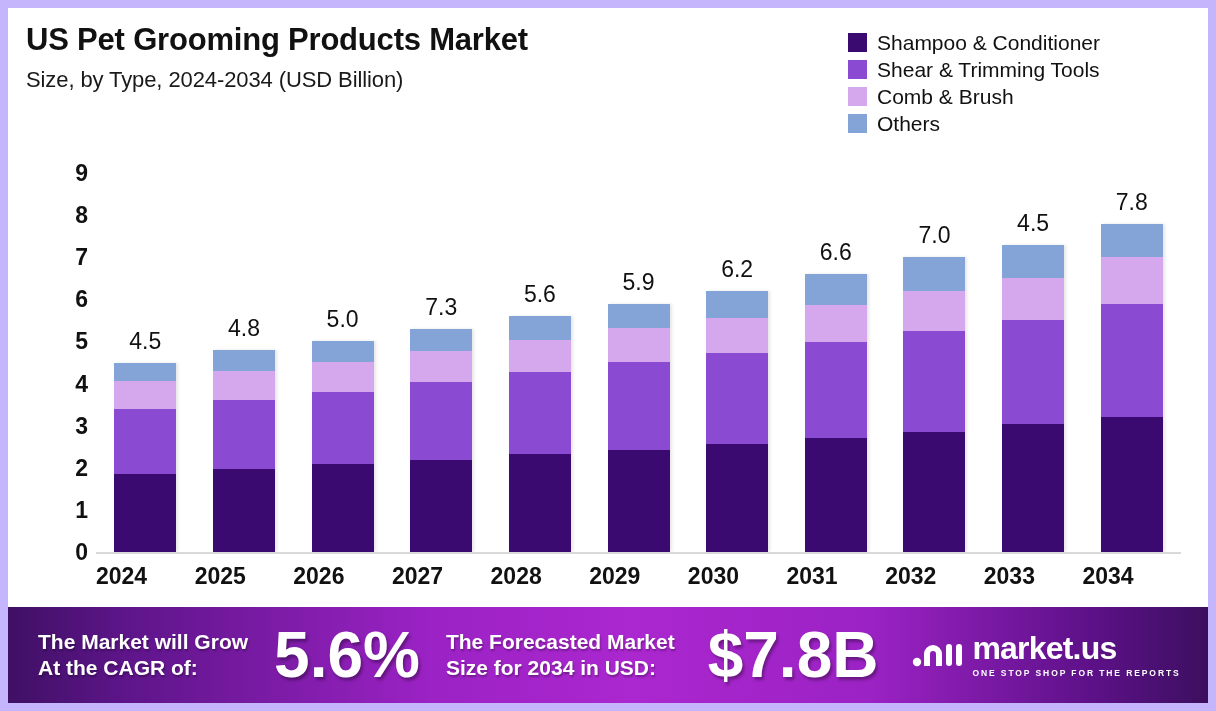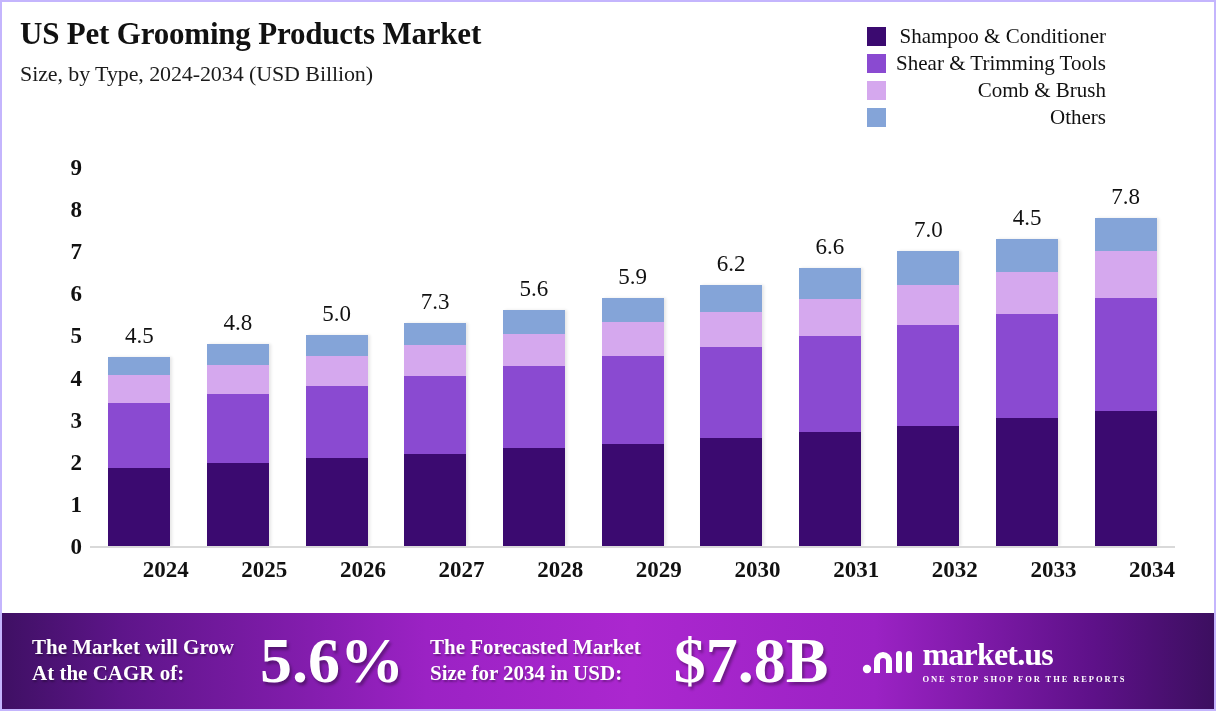--- a/index.html
+++ b/index.html
@@ -6,40 +6,39 @@
   body{
     width:1216px;height:711px;
     background:#ffffff;
     font-family:"Liberation Sans", sans-serif;
     overflow:hidden;
   }
   #frame{
     position:relative;
     width:1216px;height:711px;
     box-sizing:border-box;
-    border:2px solid #c4b5fd;
+    border:8px solid #c4b5fd;
     background:#ffffff;
     overflow:hidden;
-    font-family:Liberation Serif, serif;
   }
 
   
   #header{position:absolute;left:18px;top:14px;width:760px;}
   #chart-title{
     font-size:31px;font-weight:bold;color:#111111;
     letter-spacing:-.2px;line-height:1.15;white-space:nowrap;
   }
   #chart-subtitle{
     margin-top:9px;font-size:22px;color:#1a1a1a;font-weight:400;
     letter-spacing:-.1px;white-space:nowrap;
   }
 
   
   #legend{position:absolute;right:108px;top:24px;}
-  .legend-item{display:flex;align-items:center;margin-bottom:6px;justify-content:space-between;}
+  .legend-item{display:flex;align-items:center;margin-bottom:6px;}
   .legend-swatch{width:19px;height:19px;margin-right:10px;flex:0 0 auto;}
   .legend-label{font-size:21px;color:#111111;white-space:nowrap;line-height:1;}
 
   
   #plot{
     position:absolute;left:88px;top:165px;
     width:1100px;height:381px;
   }
   #yaxis{position:absolute;left:-42px;top:0;width:34px;height:381px;}
   .ytick{
@@ -67,21 +66,21 @@
   .seg{width:100%;}
   .bar-value{
     position:absolute;left:50%;transform:translateX(-50%);
     font-size:23px;color:#111111;white-space:nowrap;line-height:1;
   }
   #xaxis{
     position:absolute;left:0;top:390px;width:1085px;
     display:flex;
   }
   .xtick{
-    flex:1 1 0;text-align:right;
+    flex:1 1 0;text-align:left;
     font-size:23px;font-weight:bold;color:#111111;
   }
 
   
   #banner{
     position:absolute;left:0;right:0;bottom:0;height:96px;
     background:linear-gradient(90deg,#3f1064 0%,#5e158a 10%,#9b22c4 35%,#ab27cf 52%,#9b22c4 72%,#5e1189 90%,#3c0f60 100%);
     display:flex;align-items:center;
   }
   .banner-text{
@@ -89,21 +88,21 @@
     text-shadow:1px 2px 2px rgba(0,0,0,.30);white-space:nowrap;
   }
   .banner-big{
     color:#ffffff;font-weight:bold;font-size:64px;line-height:1;
     text-shadow:2px 3px 3px rgba(0,0,0,.33);white-space:nowrap;
   }
   #cagr-label{margin-left:30px;}
   #cagr-value{margin-left:26px;}
   #fore-label{margin-left:26px;}
   #fore-value{margin-left:33px;}
-  #logo{margin-left:34px;display:flex;align-items:center;}
+  #logo{margin-left:34px;display:flex;align-items:flex-start;}
   #logo-mark{flex:0 0 auto;margin-right:8px;}
   #logo-text-wrap{display:flex;flex-direction:column;justify-content:center;}
   #logo-word{
     color:#ffffff;font-weight:bold;font-size:32px;line-height:1;
     letter-spacing:-.8px;
   }
   #logo-tagline{
     color:#ffffff;font-size:8.5px;font-weight:bold;
     letter-spacing:1.9px;margin-top:4px;white-space:nowrap;
   }

